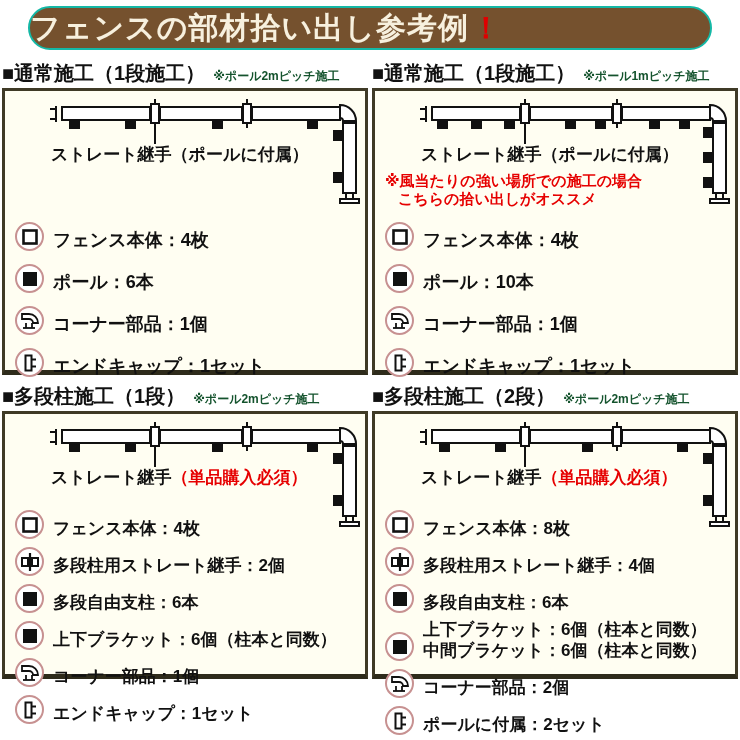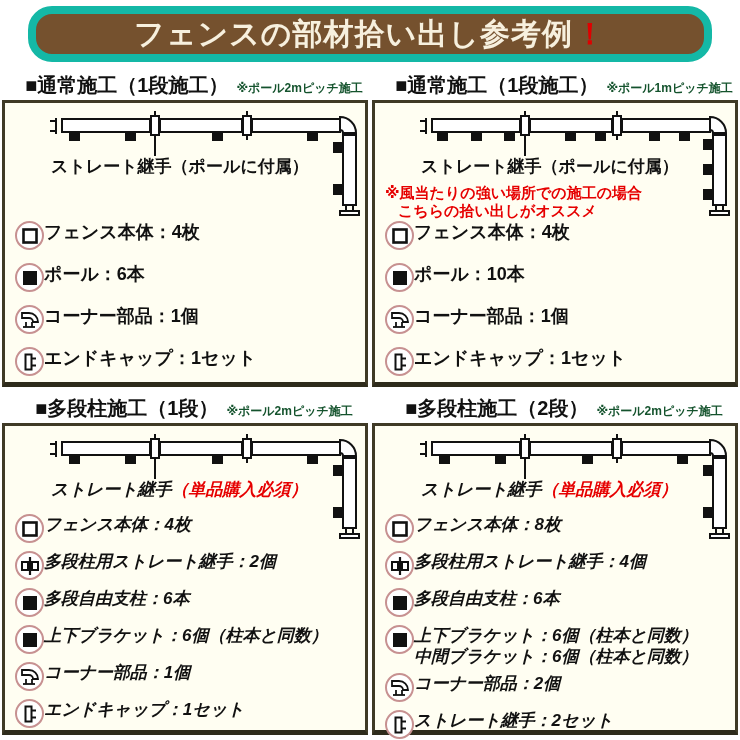--- a/index.html
+++ b/index.html
@@ -4,60 +4,60 @@
 <style>
   html,body{margin:0;padding:0;}
   body{
     width:740px;height:740px;background:#ffffff;
     font-family:"Liberation Sans","DejaVu Sans",sans-serif;
     color:#111;-webkit-font-smoothing:antialiased;overflow:hidden;
   }
   
   .banner{
     margin:6px 28px 8px 28px;height:40px;
-    background:#75512E;border:8px solid #14b8a6;border-radius:24px;
-    display:flex;align-items:center;justify-content:center;
+    background:#75512E;border:2px solid #14b8a6;border-radius:24px;
+    display:flex;align-items:center;justify-content:flex-start;
     font-size:30px;font-weight:bold;color:#F7F0DE;letter-spacing:1px;
   }
   .banner .bang{color:#E00000;margin-left:2px;}
   
   .grid{display:grid;grid-template-columns:366px 366px;column-gap:4px;padding:0 2px;}
   .cell{display:flex;flex-direction:column;}
   .panel-header{
     height:26px;display:flex;align-items:baseline;white-space:nowrap;
-    font-weight:bold;margin:2px 0 2px 18px;justify-content:center;
+    font-weight:bold;margin:2px 0 2px 0;
   }
   .ph-title{font-size:20px;color:#111;}
   .ph-note{font-size:12px;color:#14532d;margin-left:8px;}
   .row2 .panel-header{margin-top:8px;}
   .panel-box{
     position:relative;background:#FFFEF2;
     border:3px solid #3F3A26;border-bottom-width:5px;border-bottom-color:#2E2B1B;
     box-sizing:border-box;
   }
   .row1 .panel-box{height:287px;}
-  .row2 .panel-box{height:312px;font-style:italic;}
+  .row2 .panel-box{height:268px;}
   
   .diagram{position:absolute;top:3px;left:2px;}
   .joint-label{
     position:absolute;top:52px;left:46px;
     font-size:17px;font-weight:bold;white-space:nowrap;color:#111;
   }
   .joint-label .jn{color:#111;}
   .joint-label .jn.red{color:#E60000;}
   .wind-note{
     position:absolute;top:81px;left:10px;
     font-size:15px;font-weight:bold;color:#E60000;line-height:18px;white-space:nowrap;
   }
   .wind-note .l2{padding-left:13px;display:block;}
   
   ul.parts{list-style:none;margin:0;padding:0 0 0 10px;position:absolute;left:0;right:0;}
   .row1 ul.parts{top:118px;}
   .row2 ul.parts{top:88px;}
-  ul.parts li{display:flex;align-items:flex-start;}
+  ul.parts li{display:flex;align-items:flex-end;gap:9px;}
   .row1 ul.parts li{height:42px;font-size:18px;}
   .row2 ul.parts li{height:37px;font-size:17px;}
   ul.parts li.two-lines{height:48px;}
   .part-circle{
     flex:none;width:29px;height:29px;border-radius:50%;
     border:2px solid #C79191;background:#fff;
     display:flex;align-items:center;justify-content:center;box-sizing:border-box;
   }
   .part-label{font-weight:bold;white-space:nowrap;line-height:1.25;}
   .part-label .ln{display:block;}
@@ -450,20 +450,20 @@
           </li>
           <li>
             <span class="part-circle">
               <svg width="20" height="20" viewBox="0 0 20 20">
                 <rect x="5.5" y="2.5" width="6" height="15" fill="#fff" stroke="#111" stroke-width="2"></rect>
                 <line x1="11.5" y1="6.5" x2="16" y2="6.5" stroke="#111" stroke-width="2"></line>
                 <line x1="11.5" y1="13.5" x2="16" y2="13.5" stroke="#111" stroke-width="2"></line>
               </svg>
             </span>
             <span class="part-label">
-              <span class="ln">ストレート継手：2セット</span>
+              <span class="ln">ポールに付属：2セット</span>
             </span>
           </li>
         </ul>
     </div>
   </div>
 
 </div>
 
 </body></html>

